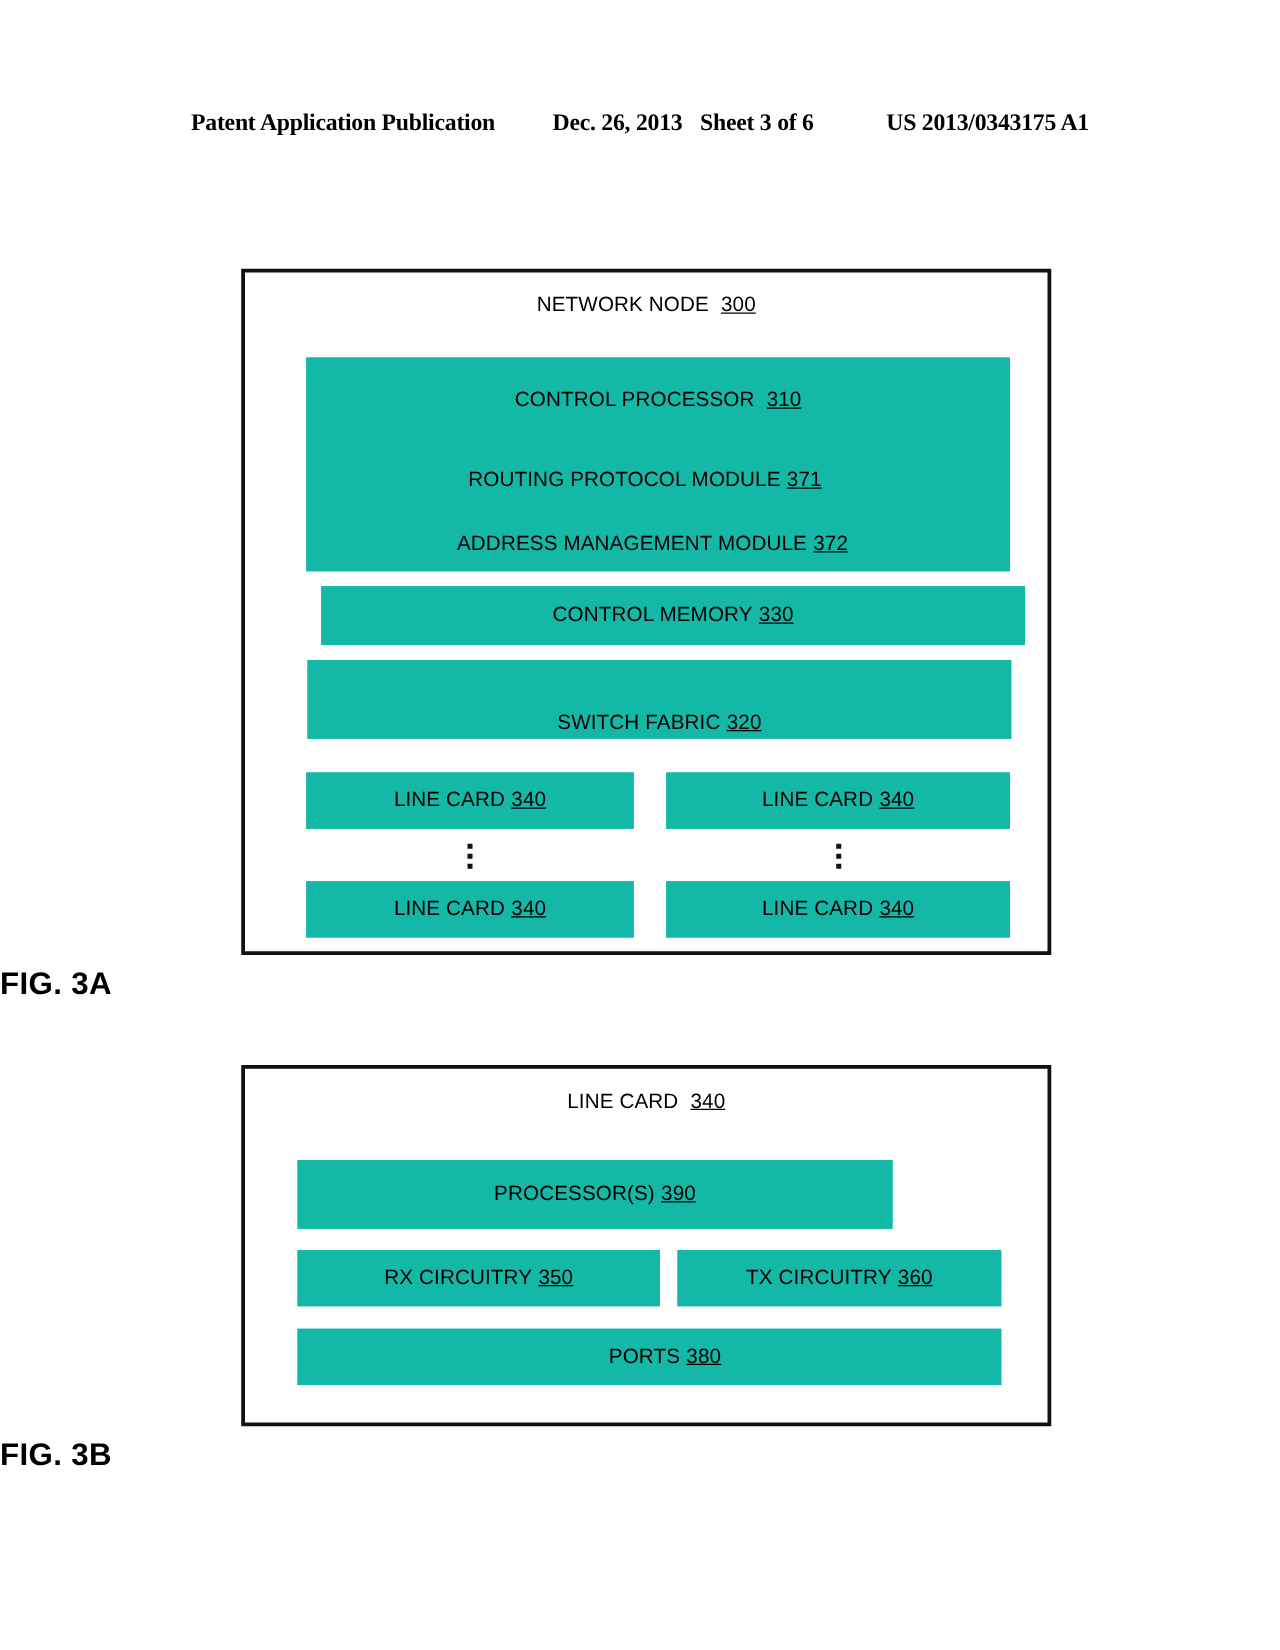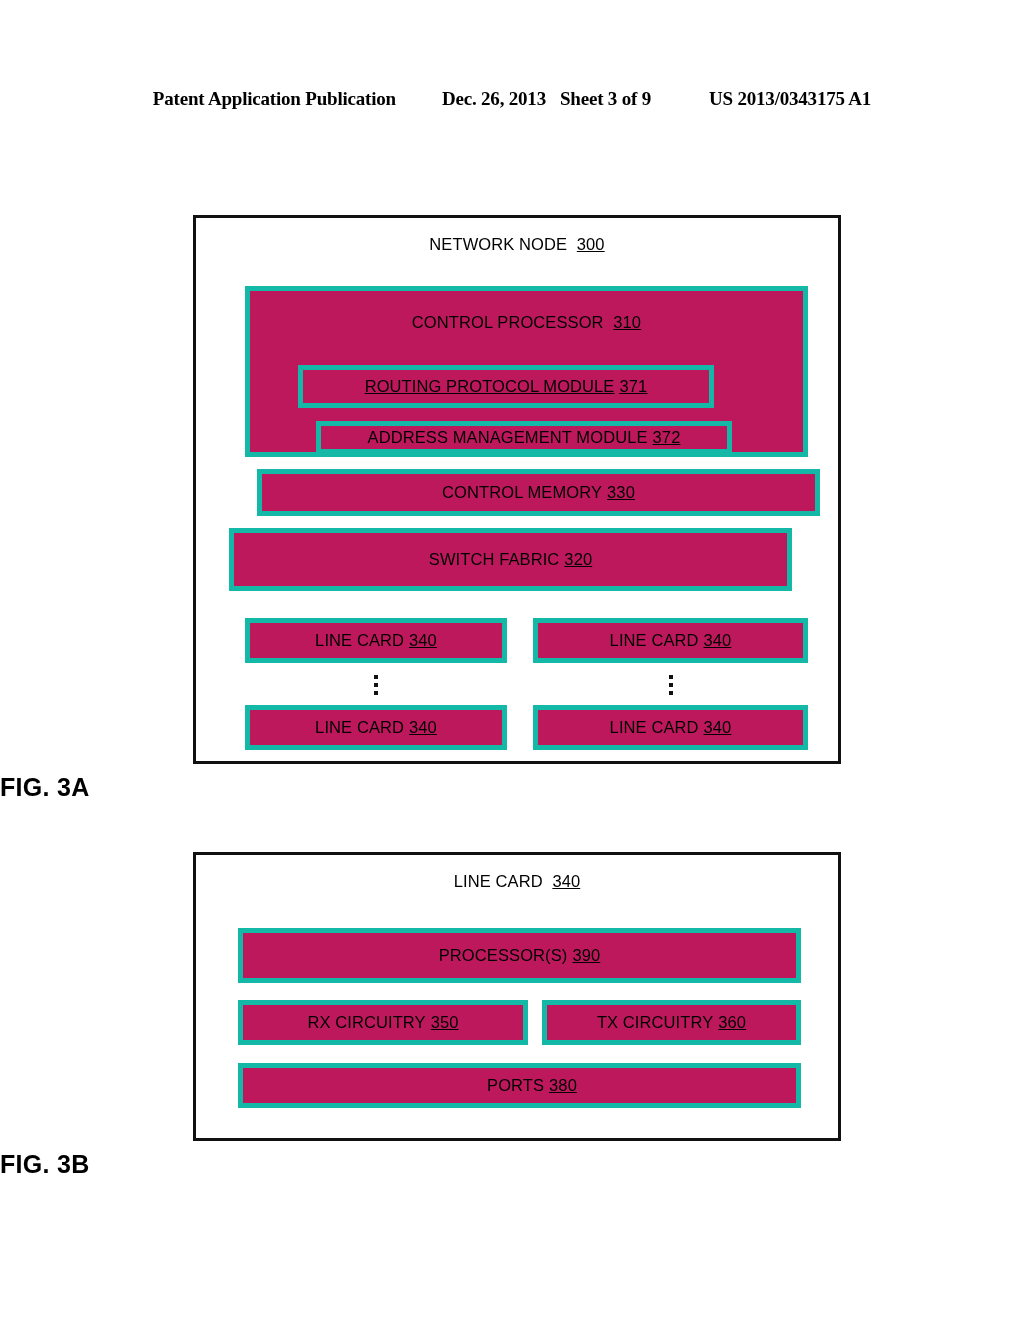--- a/index.html
+++ b/index.html
@@ -53,23 +53,23 @@
   #fig3b-frame {
     left: 193px;
     top: 852px;
     width: 648px;
     height: 289px;
   }
 
   
   .blk {
     position: absolute;
-    border: 5px solid #14b8a6;
+    border: 3px solid #14b8a6;
     box-sizing: border-box;
-    background: #be185d;
+    background: #14b8a6;
     display: flex;
     align-items: center;
     justify-content: center;
   }
   .blk-label,
   .frame-title {
     font-family: "Liberation Sans", sans-serif;
     font-size: 16.5px;
     font-weight: normal;
     letter-spacing: 0.1px;
@@ -82,24 +82,24 @@
     width: 100%;
     left: 0;
     text-align: center;
   }
   .refnum { text-decoration: underline; }
 
   
   #fig3a-title        { top: 17px; }
   #blk-control-proc   { left: 49px;  top: 68px;  width: 563px; height: 171px; }
   #cp-title           { top: 22px; }
-  #blk-routing-module { left: 48px;  top: 74px;  width: 416px; height: 43px; text-decoration: underline; }
+  #blk-routing-module { left: 60px;  top: 74px;  width: 416px; height: 43px; }
   #blk-address-module { left: 66px;  top: 130px; width: 416px; height: 33px; }
   #blk-control-mem    { left: 49px;  top: 251px; width: 563px; height: 47px; margin-left: 12px; }
-  #blk-switch-fabric  { left: 33px;  top: 310px; width: 563px; height: 63px; }
+  #blk-switch-fabric  { left: 50px;  top: 310px; width: 563px; height: 63px; align-items: flex-end; }
 
   #blk-lc-1 { left: 49px;  top: 400px; width: 262px; height: 45px; }
   #blk-lc-2 { left: 337px; top: 400px; width: 275px; height: 45px; }
   #blk-lc-3 { left: 49px;  top: 487px; width: 262px; height: 45px; }
   #blk-lc-4 { left: 337px; top: 487px; width: 275px; height: 45px; }
 
   .ellipsis-v {
     position: absolute;
     width: 20px;
     height: 34px;
@@ -113,21 +113,21 @@
     display: block;
     width: 4px;
     height: 4px;
     background: #111111;
   }
   #ell-left  { left: 170px; top: 450px; }
   #ell-right { left: 465px; top: 450px; }
 
   
   #fig3b-title        { top: 17px; }
-  #blk-processors     { left: 42px;  top: 73px;  width: 563px; height: 55px; }
+  #blk-processors     { left: 42px;  top: 73px;  width: 476px; height: 55px; }
   #blk-rx-circuitry   { left: 42px;  top: 145px; width: 290px; height: 45px; }
   #blk-tx-circuitry   { left: 346px; top: 145px; width: 259px; height: 45px; }
   #blk-ports          { left: 42px;  top: 208px; width: 563px; height: 45px; padding-left: 25px; }
 
   
   .fig-caption {
     position: absolute;
     width: 1024px;
     left: 0;
     text-align: left;
@@ -139,21 +139,21 @@
   }
   #caption-3a { top: 773px; }
   #caption-3b { top: 1150px; }
 </style>
 </head>
 <body>
 
 <div class="sheet-header">
   <span class="hdr-pub">Patent Application Publication</span>
   <span class="hdr-date">Dec. 26, 2013</span>
-  <span class="hdr-sheet">Sheet 3 of 9</span>
+  <span class="hdr-sheet">Sheet 3 of 6</span>
   <span class="hdr-num">US 2013/0343175 A1</span>
 </div>
 
 <div class="fig-frame" id="fig3a-frame">
 
   <div class="frame-title" id="fig3a-title">
     <span class="blk-label">NETWORK NODE</span>
     <span class="blk-label refnum" style="margin-left: 5px;">300</span>
   </div>
 

